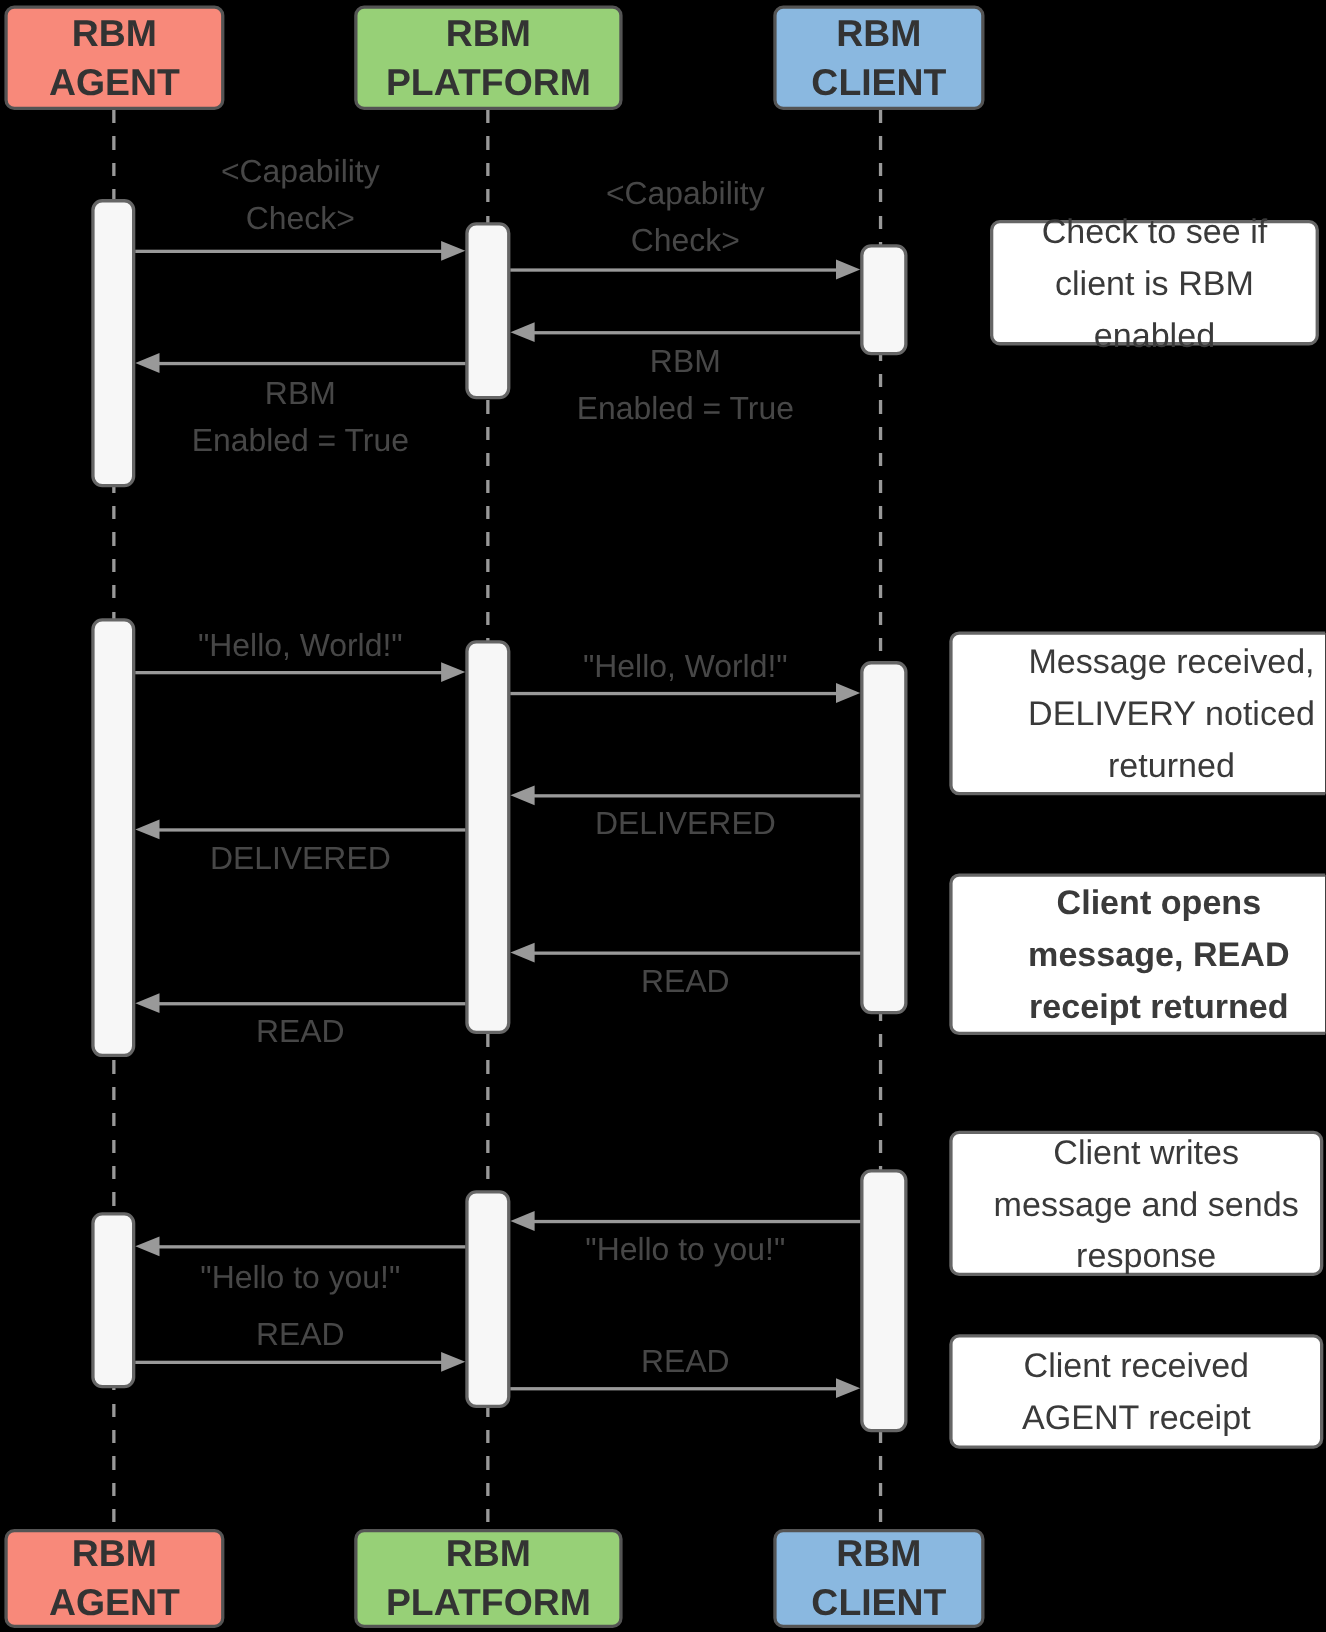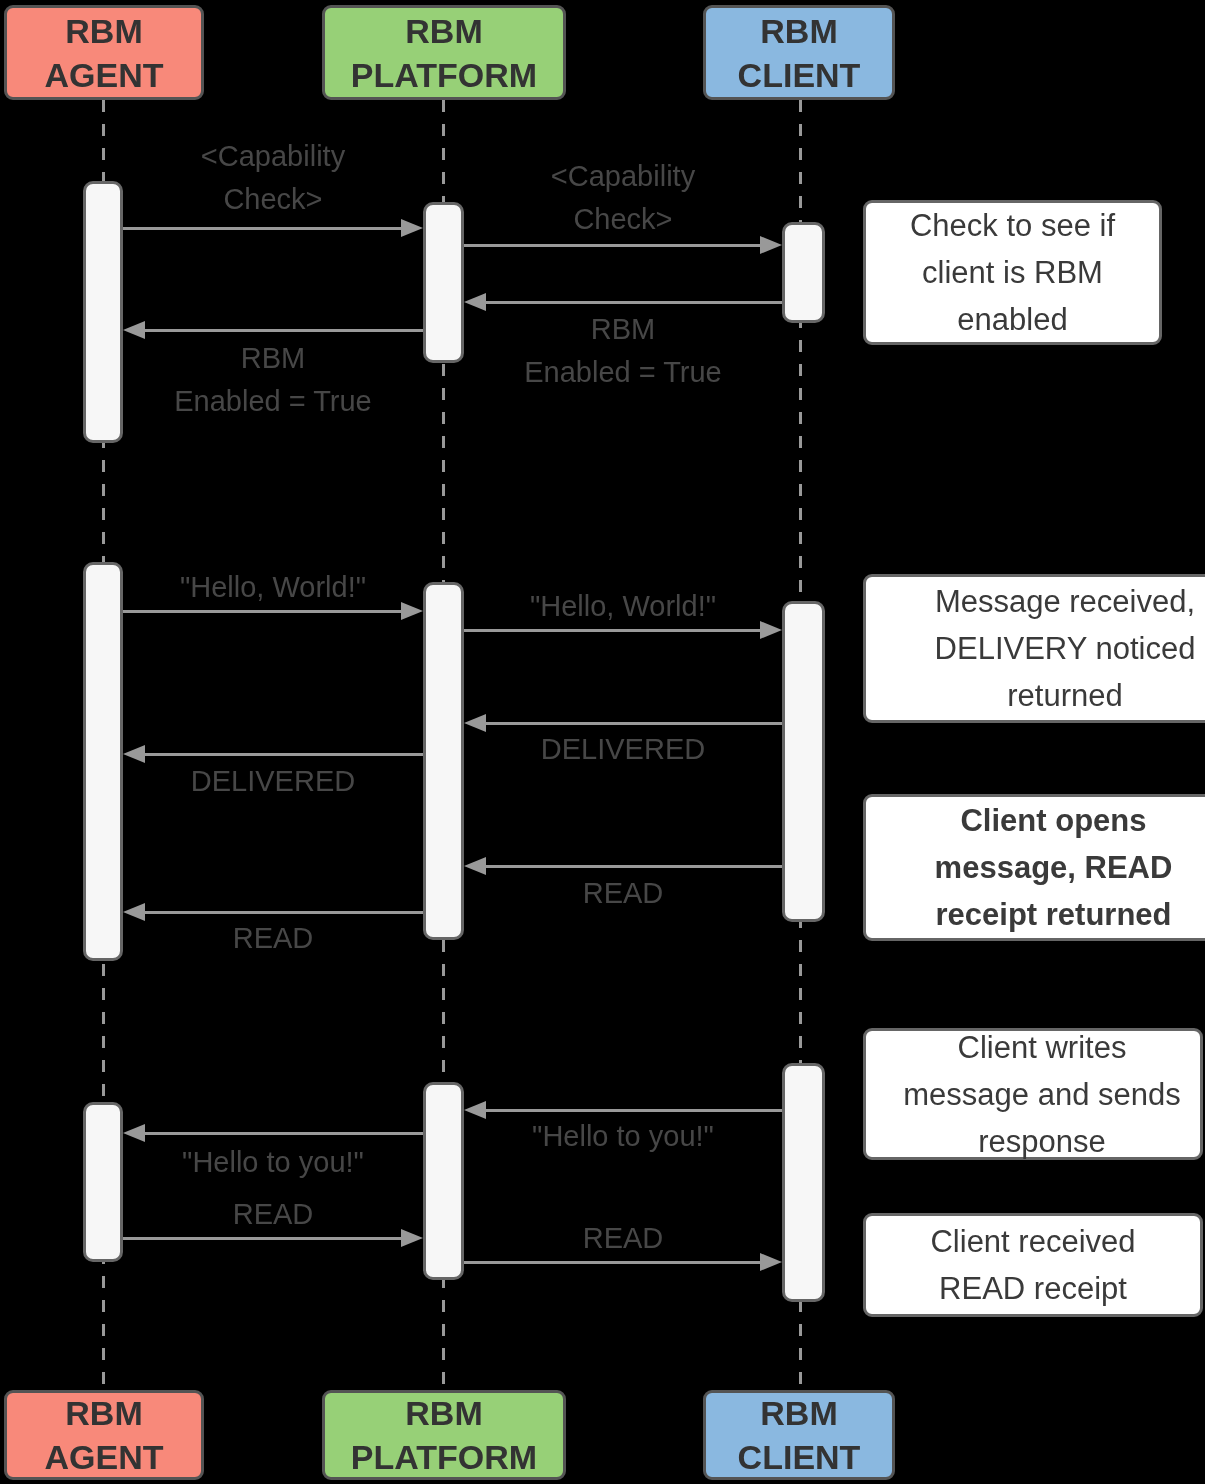--- a/index.html
+++ b/index.html
@@ -107,34 +107,34 @@
       <div class="msg-head left" style="left: 123px; top: 1124px;"></div>
       <div class="msg-label" style="left: 273px; top: 1141px;">"Hello to you!"</div>
       <div class="msg-line" style="left: 123px; top: 1236.5px; width: 282px;"></div>
       <div class="msg-head right" style="left: 401px; top: 1229px;"></div>
       <div class="msg-label" style="left: 273px; top: 1193px;">READ</div>
       <div class="msg-line" style="left: 464px; top: 1260.5px; width: 300px;"></div>
       <div class="msg-head right" style="left: 760px; top: 1253px;"></div>
       <div class="msg-label" style="left: 623px; top: 1217px;">READ</div>
     </div>
   <div id="layer-notes">
-      <div class="note" style="left: 863px; top: 200px; width: 299px; height: 145px;">Check to see if
+      <div class="note" style="left: 900px; top: 200px; width: 299px; height: 114px;">Check to see if
 client is RBM
 enabled</div>
       <div class="note" style="left: 863px; top: 574px; width: 404px; height: 149px;">Message received,
 DELIVERY noticed
 returned</div>
       <div class="note" style="left: 863px; top: 794px; width: 381px; height: 147px; font-weight: bold;">Client opens
 message, READ
 receipt returned</div>
       <div class="note" style="left: 863px; top: 1028px; width: 340px; height: 132px; padding-left: 18px;">Client writes
 message and sends
 response</div>
       <div class="note" style="left: 863px; top: 1213px; width: 340px; height: 104px;">Client received
-READ receipt</div>
+AGENT receipt</div>
     </div>
   <div id="layer-actors">
       <div class="actor" style="left: 4px; width: 200px; top: 5px; height: 95px; background: rgb(248, 137, 122);">RBM
 AGENT</div>
       <div class="actor" style="left: 322px; width: 244px; top: 5px; height: 95px; background: rgb(151, 208, 119);">RBM
 PLATFORM</div>
       <div class="actor" style="left: 703px; width: 192px; top: 5px; height: 95px; background: rgb(138, 184, 224);">RBM
 CLIENT</div>
       <div class="actor" style="left: 4px; width: 200px; top: 1390px; height: 90px; background: rgb(248, 137, 122);">RBM
 AGENT</div>

